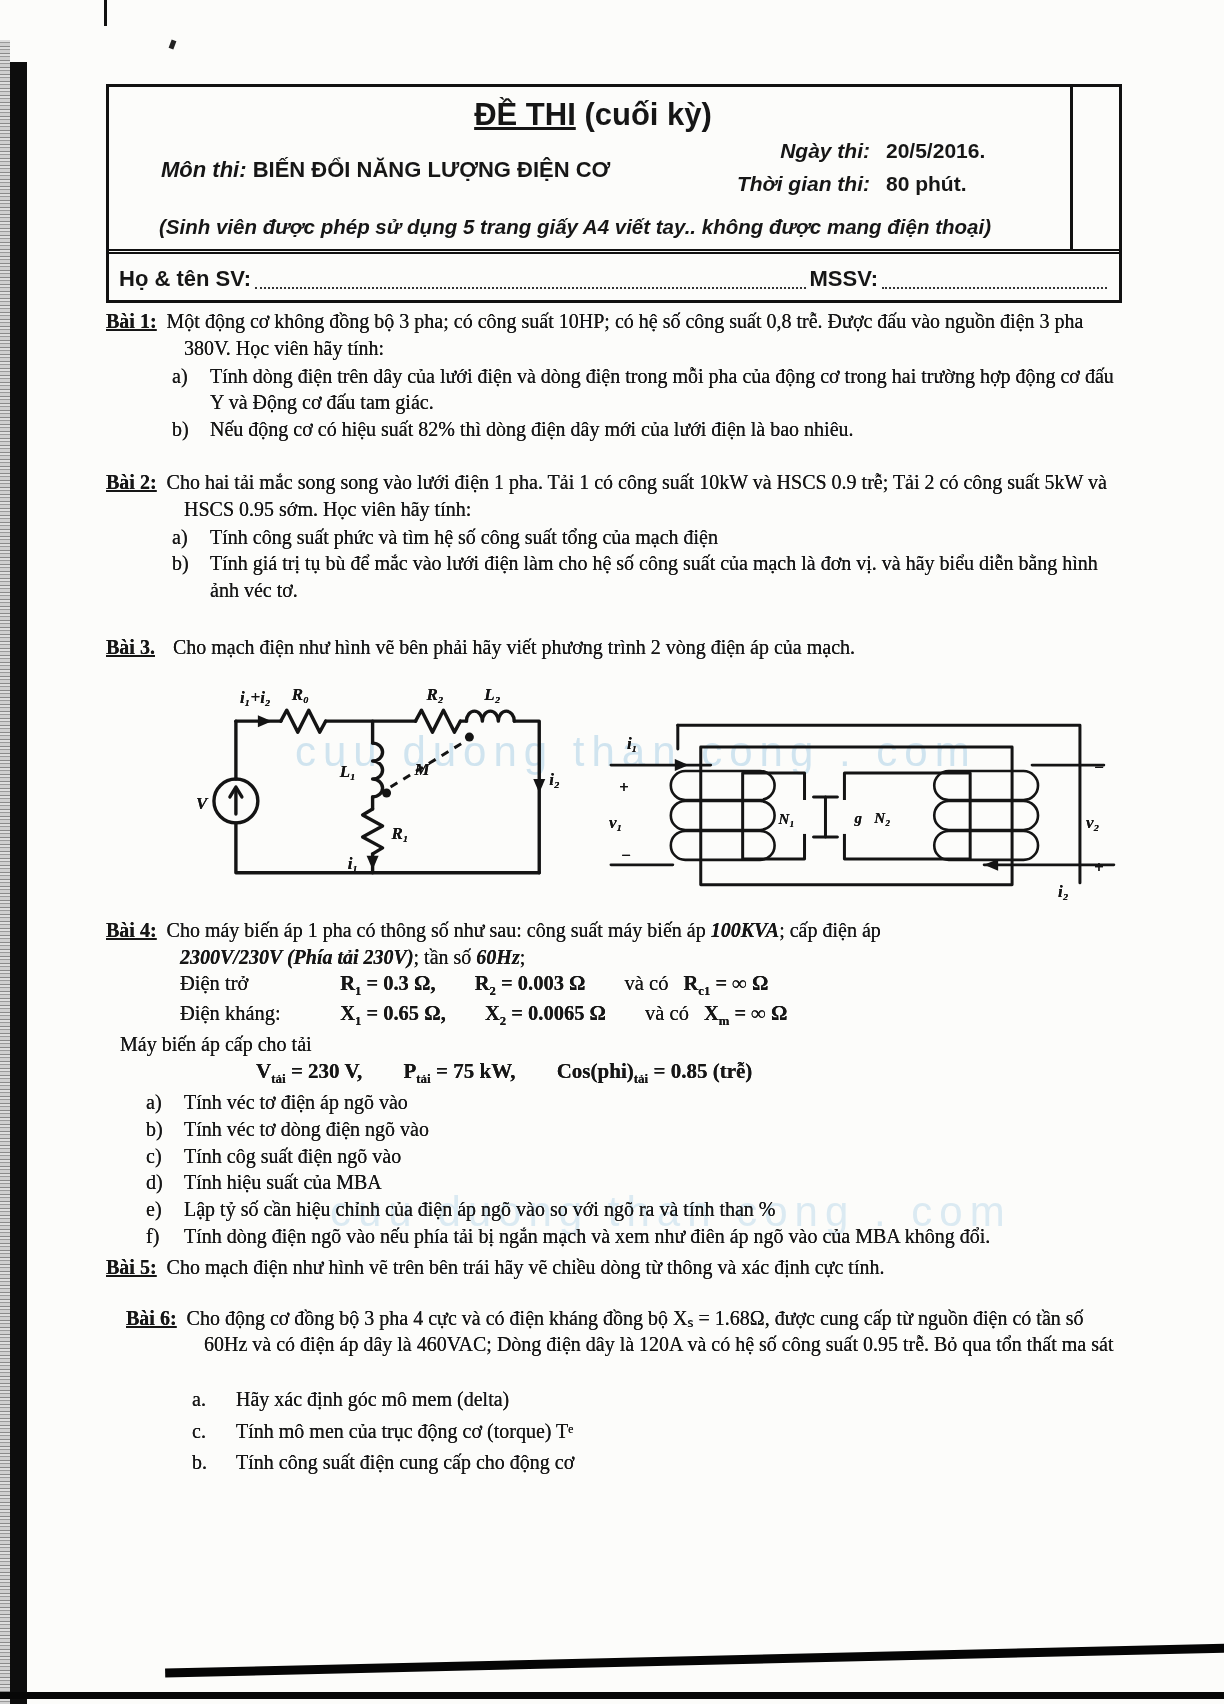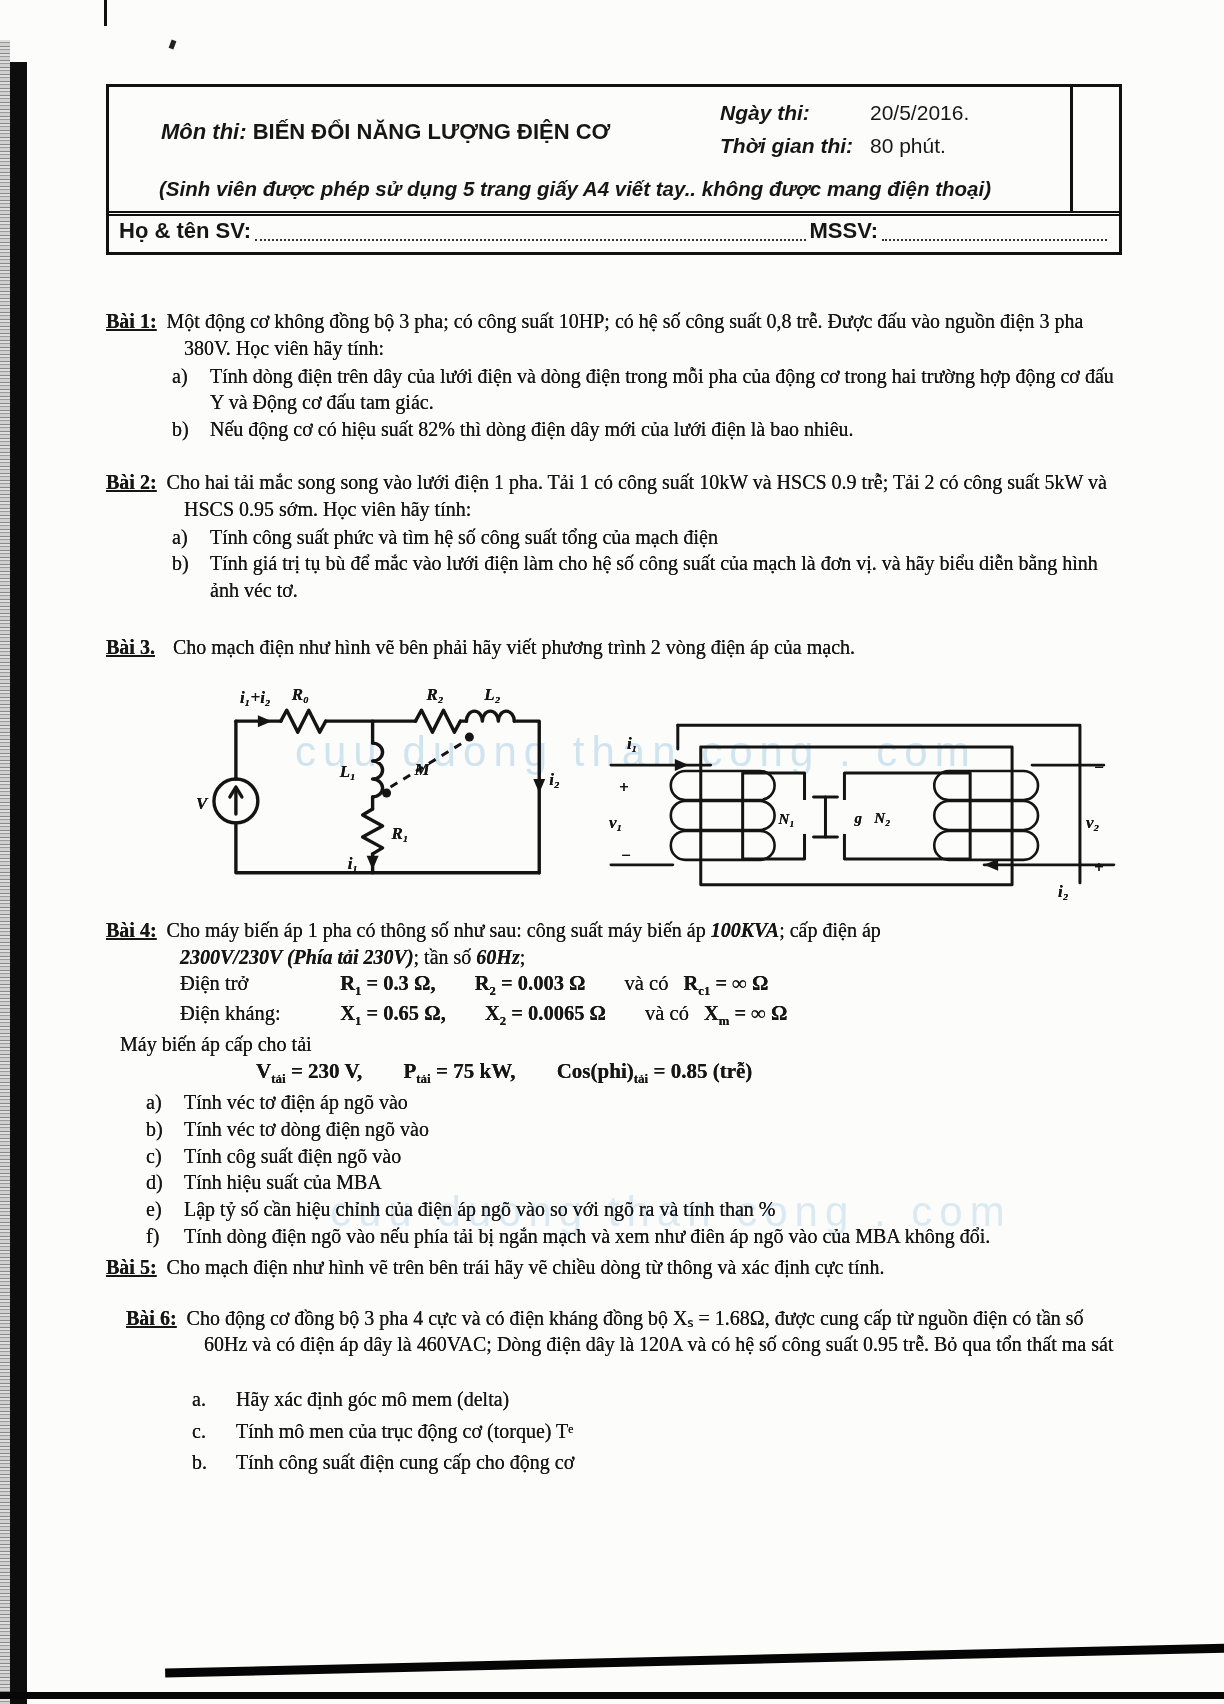--- a/index.html
+++ b/index.html
@@ -27,25 +27,25 @@
        font-family:"Liberation Sans",sans-serif;}
   .hdr-main{position:relative;padding:8px 58px 6px 16px;border-bottom:5px double #111;}
   .hdr-vline{position:absolute;right:46px;top:0;bottom:0;width:3px;background:#111;}
   .hdr-title{text-align:center;font-size:31px;font-weight:bold;margin-top:2px;}
   .hdr-title .tmain{text-decoration:underline;}
   .hdr-row2{display:flex;justify-content:space-between;margin-top:6px;}
   .subj{margin-left:36px;margin-top:18px;font-size:22px;}
   .subj .lab{font-style:italic;font-weight:bold;}
   .subj .val{font-weight:bold;}
   .dt{width:335px;font-size:21px;margin-right:6px;}
-  .dt .row{display:flex;margin-bottom:9px;}
+  .dt .row{display:flex;margin-bottom:9px;text-align:right;}
   .dt .lab{font-style:italic;font-weight:bold;width:150px;}
-  .dt .val{font-weight:normal;}
+  .dt .val{font-weight:bold;margin-left:16px;}
   .hdr-note{font-style:italic;font-weight:bold;font-size:20.5px;text-align:center;margin:10px 0 4px -36px;}
-  .hdr-name{display:flex;align-items:flex-end;height:36px;padding:0 8px 8px 10px;
+  .hdr-name{display:flex;align-items:flex-end;height:46px;padding:0 8px 8px 10px;
             font-size:22px;font-weight:bold;}
   .dotfill{flex:1;border-bottom:2px dotted #333;height:4px;margin:0 4px 3px 4px;}
   .dotfill.short{flex:0 0 225px;}
 
   
   .content{position:absolute;left:106px;top:302px;width:1016px;z-index:1;
            font-size:20px;line-height:1.34;text-shadow:0 0 0.5px currentColor;}
   .blabel{font-weight:bold;text-decoration:underline;margin-right:10px;}
   .bintro{padding-left:78px;text-indent:-78px;}
   .pitems{margin-left:66px;margin-top:1px;}
@@ -84,20 +84,23 @@
   <div class="tick-b"></div>
   <div class="bottom-slant"></div>
   <div class="bottom-line"></div>
 
   <div class="wm wm1">cuu duong than cong . com</div>
   <div class="wm wm2">cuu duong than cong . com</div>
 
   <div class="hdr">
     <div class="hdr-main">
       <div class="hdr-vline"></div>
+      <div class="hdr-title">
+        <span class="tmain">ĐỀ THI</span><span> (cuối kỳ)</span>
+      </div>
       <div class="hdr-row2">
         <div class="subj">
           <span class="lab">Môn thi:</span>
           <span class="val">BIẾN ĐỔI NĂNG LƯỢNG ĐIỆN CƠ</span>
         </div>
         <div class="dt">
           <div class="row">
             <span class="lab">Ngày thi:</span>
             <span class="val">20/5/2016.</span>
           </div>

